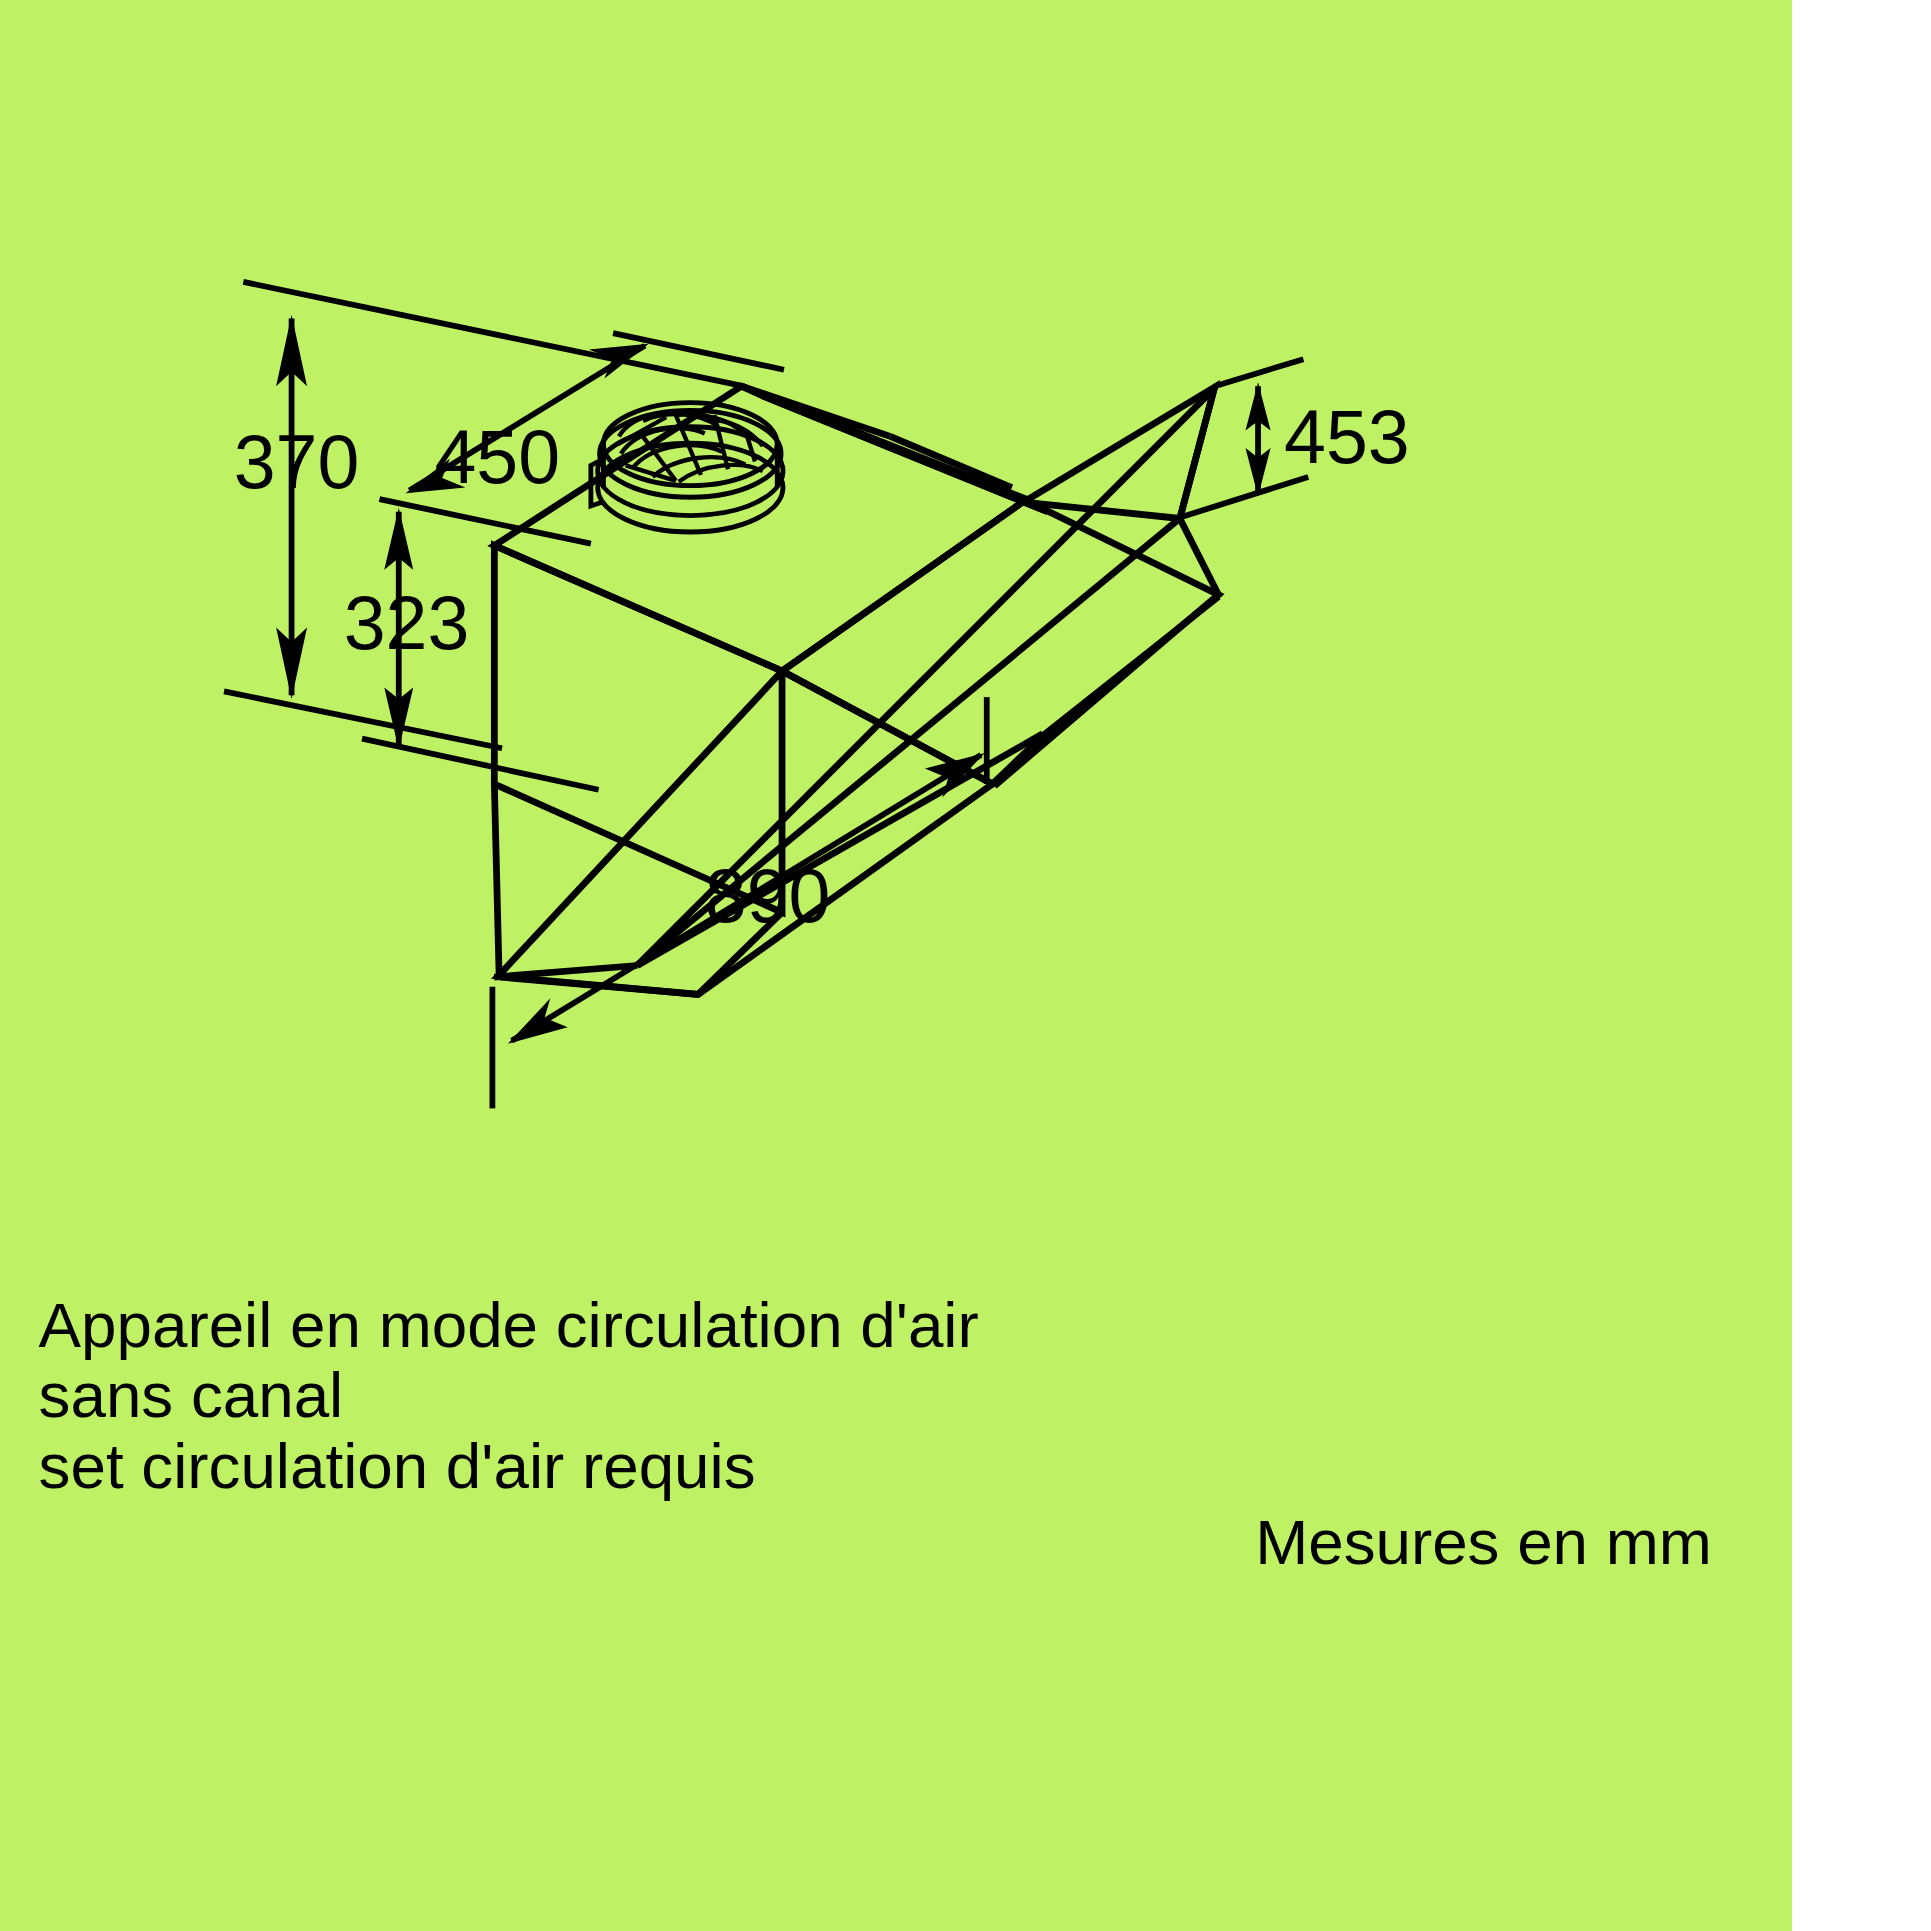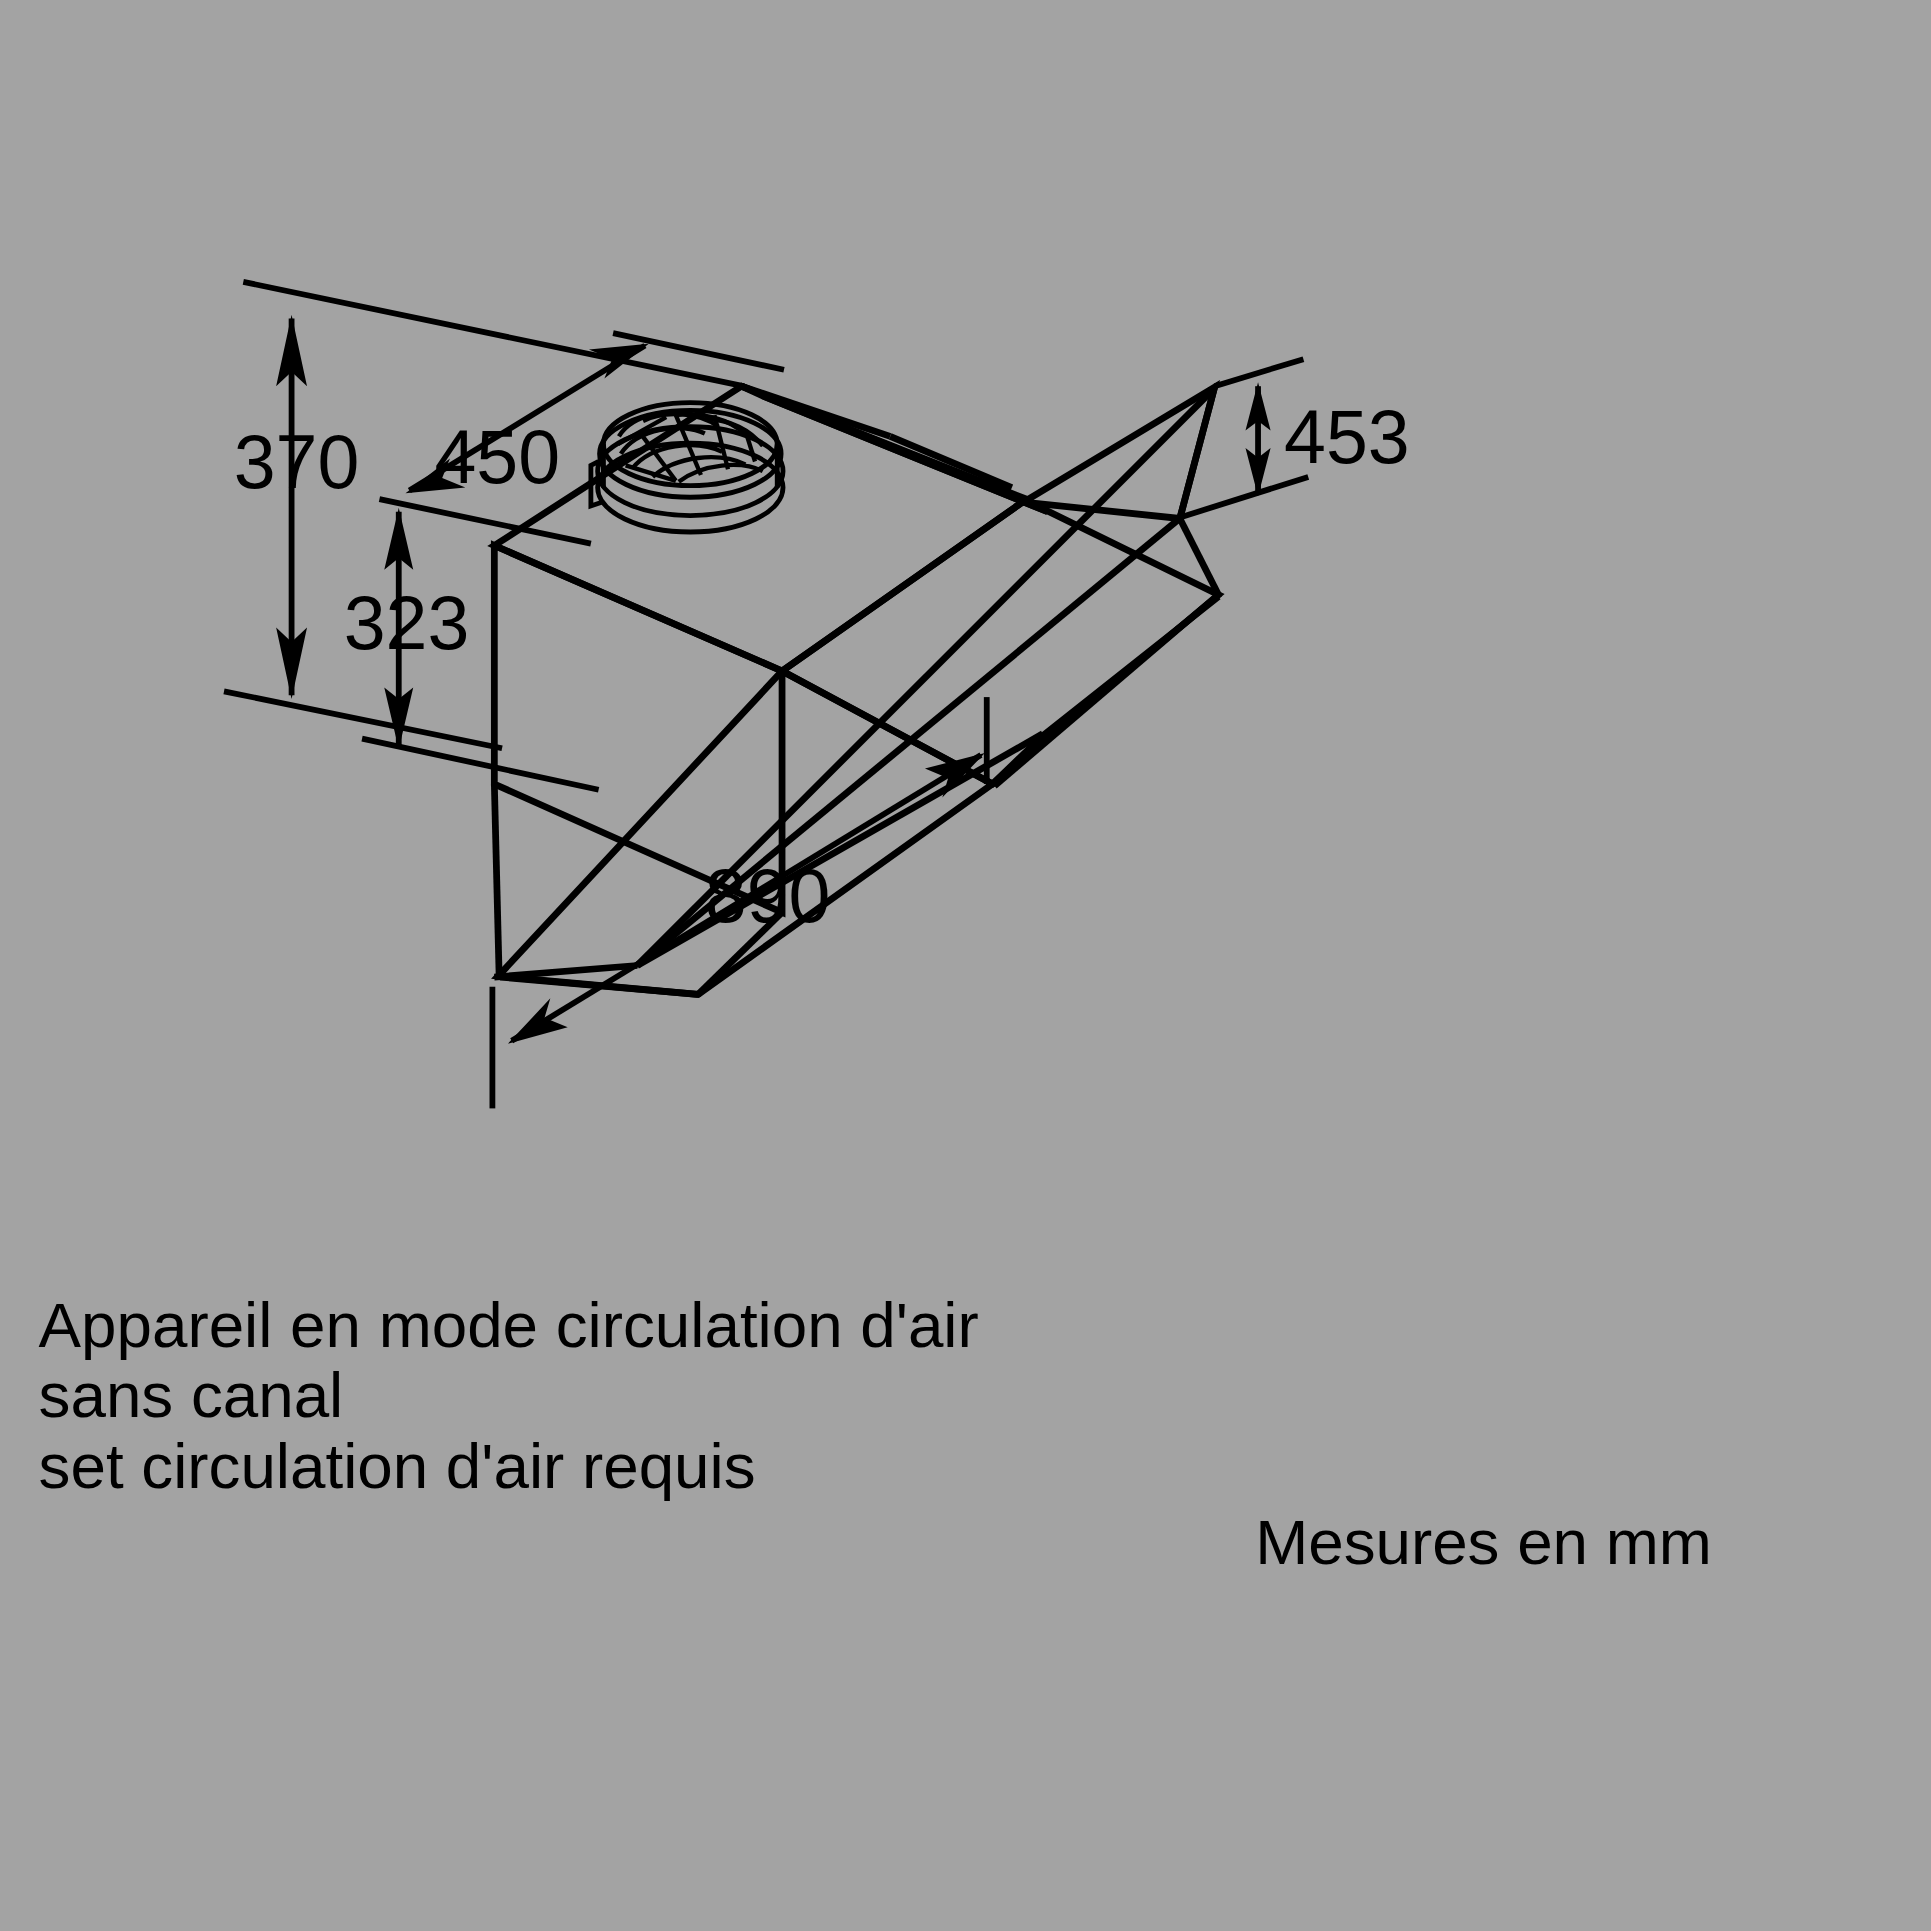--- a/index.html
+++ b/index.html
@@ -9,23 +9,23 @@
   }
   body {
     width: 1931px;
     height: 1931px;
     font-family: "Liberation Sans", sans-serif;
     color: #000000;
     overflow: hidden;
   }
   #sheet {
     position: relative;
-    width: 1931px;
+    width: 1792px;
     height: 1931px;
-    background: #a3a3a3;
+    background: #bef264;
   }
   #drawing {
     position: absolute;
     left: 0;
     top: 0;
     width: 1931px;
     height: 1931px;
   }
   .dimtext {
     font-family: "Liberation Sans", sans-serif;

